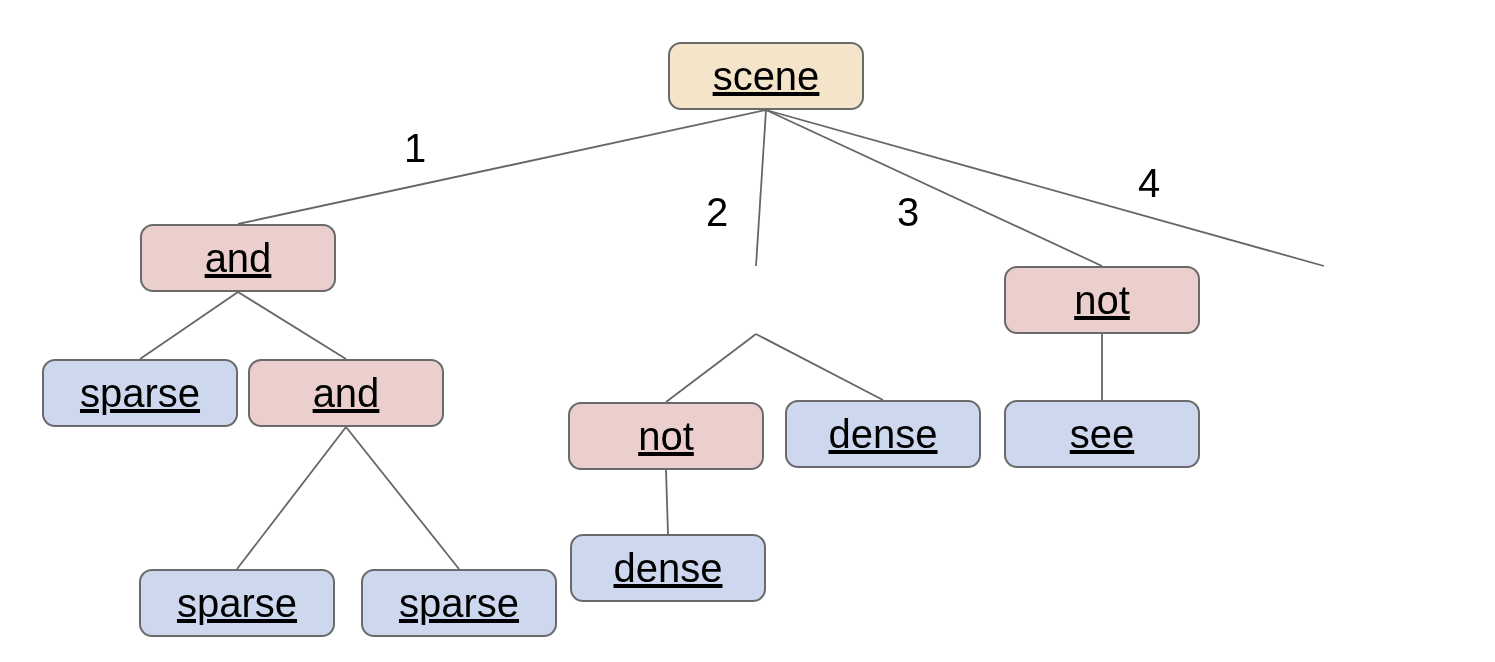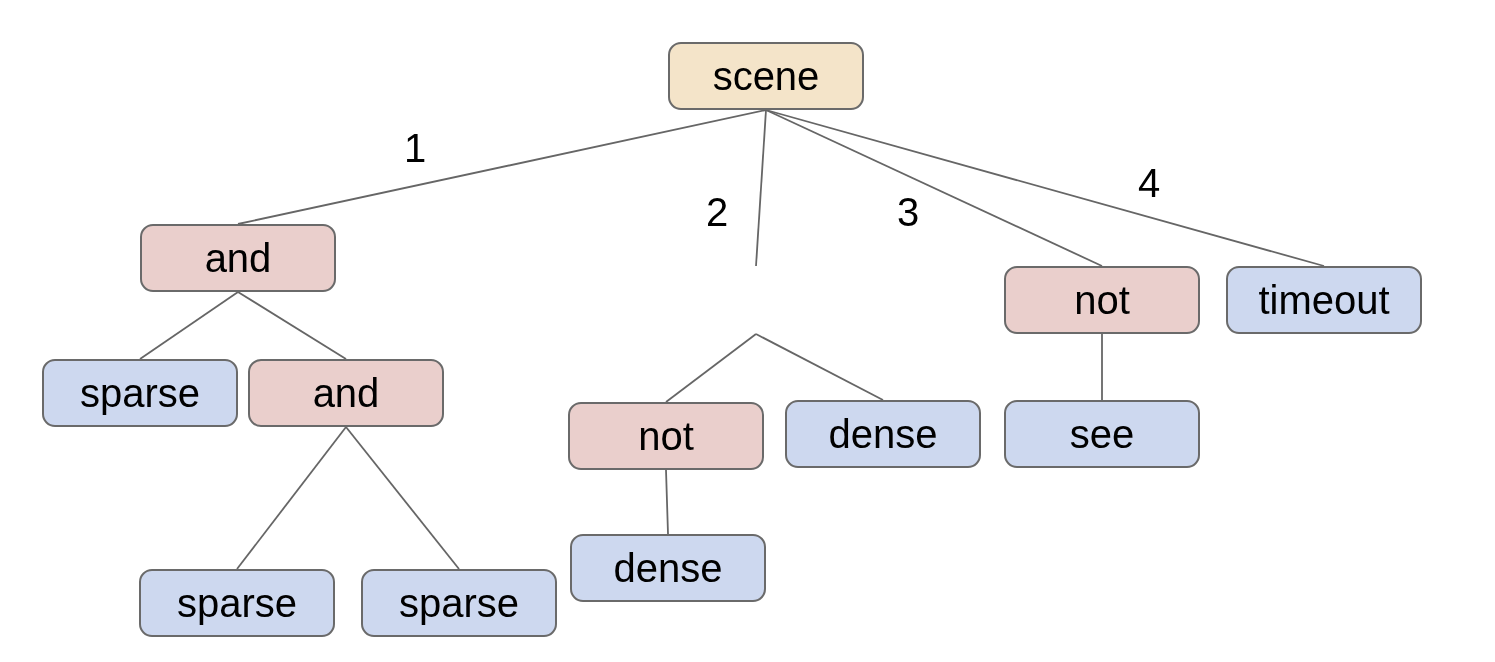--- a/index.html
+++ b/index.html
@@ -35,20 +35,21 @@
   }
   .node {
     position: absolute;
     width: 196px;
     height: 68px;
     border: 2px solid var(--node-border);
     border-radius: 13px;
     display: flex;
     align-items: center;
     justify-content: center;
+    text-decoration: underline;
   }
   .node span {
     font-size: 40px;
     line-height: 1;
     white-space: nowrap;
   }
   .node-root     { background: var(--root-fill); }
   .node-operator { background: var(--operator-fill); }
   .node-leaf     { background: var(--leaf-fill); }
   .edge-label {
@@ -109,23 +110,20 @@
 
   <div class="node node-operator pos-and1">
     <span>and</span>
   </div>
 
 
   <div class="node node-operator pos-not1">
     <span>not</span>
   </div>
 
-  <div class="node node-leaf pos-timeout">
-    <span>timeout</span>
-  </div>
 
   <div class="node node-leaf pos-sparse1">
     <span>sparse</span>
   </div>
 
   <div class="node node-operator pos-and2">
     <span>and</span>
   </div>
 
   <div class="node node-operator pos-not2">

